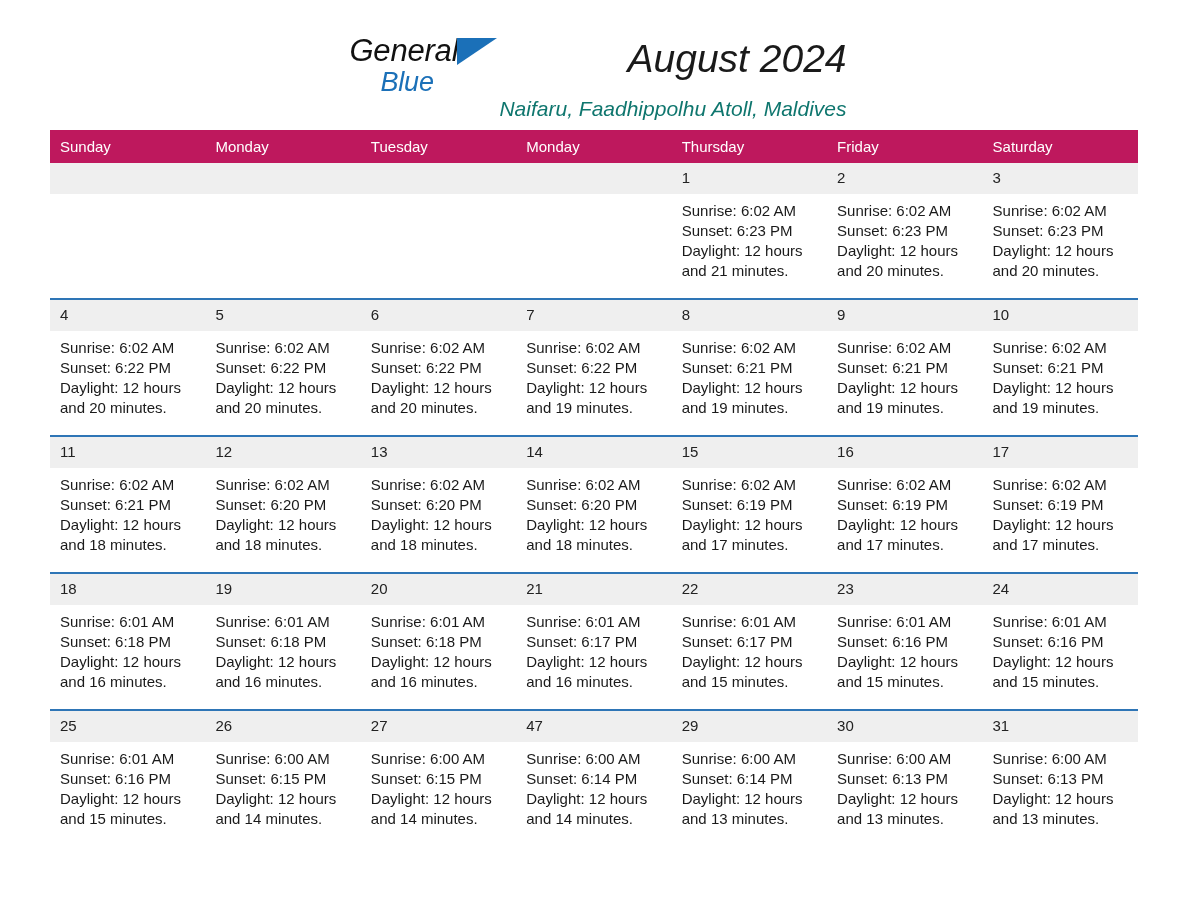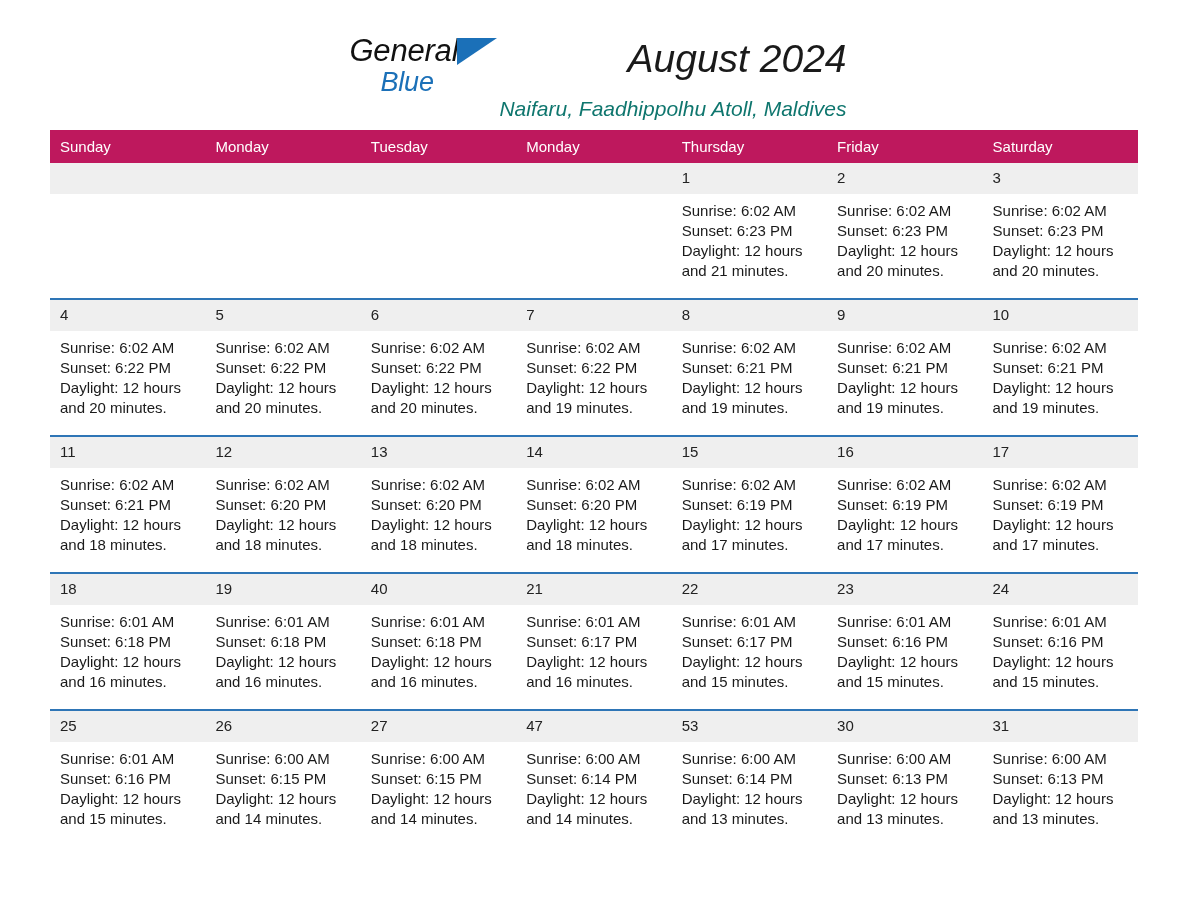--- a/index.html
+++ b/index.html
@@ -336,21 +336,21 @@
           </td>
           <td class="day-cell">
             <div class="daynum">19</div>
             <div class="info">
               <div>Sunrise: 6:01 AM</div>
               <div>Sunset: 6:18 PM</div>
               <div class="daylight">Daylight: 12 hours and 16 minutes.</div>
             </div>
           </td>
           <td class="day-cell">
-            <div class="daynum">40</div>
+            <div class="daynum">20</div>
             <div class="info">
               <div>Sunrise: 6:01 AM</div>
               <div>Sunset: 6:18 PM</div>
               <div class="daylight">Daylight: 12 hours and 16 minutes.</div>
             </div>
           </td>
           <td class="day-cell">
             <div class="daynum">21</div>
             <div class="info">
               <div>Sunrise: 6:01 AM</div>
@@ -410,21 +410,21 @@
           </td>
           <td class="day-cell">
             <div class="daynum">47</div>
             <div class="info">
               <div>Sunrise: 6:00 AM</div>
               <div>Sunset: 6:14 PM</div>
               <div class="daylight">Daylight: 12 hours and 14 minutes.</div>
             </div>
           </td>
           <td class="day-cell">
-            <div class="daynum">53</div>
+            <div class="daynum">29</div>
             <div class="info">
               <div>Sunrise: 6:00 AM</div>
               <div>Sunset: 6:14 PM</div>
               <div class="daylight">Daylight: 12 hours and 13 minutes.</div>
             </div>
           </td>
           <td class="day-cell">
             <div class="daynum">30</div>
             <div class="info">
               <div>Sunrise: 6:00 AM</div>

